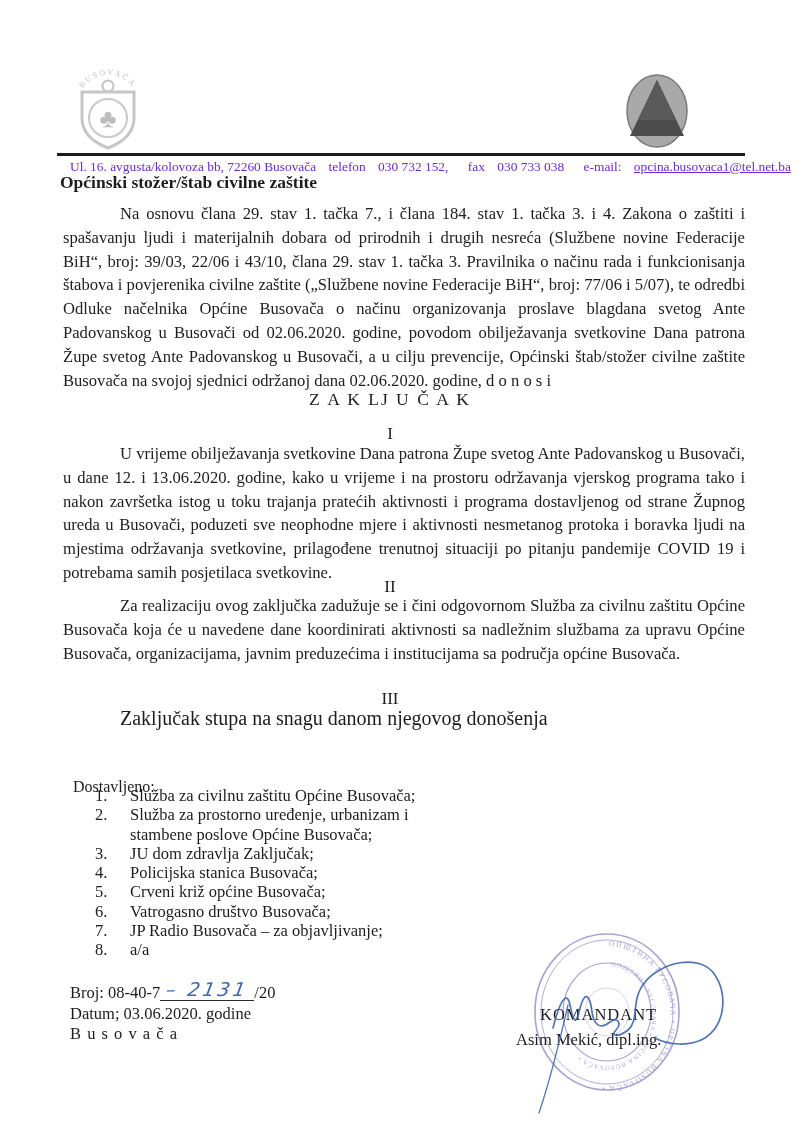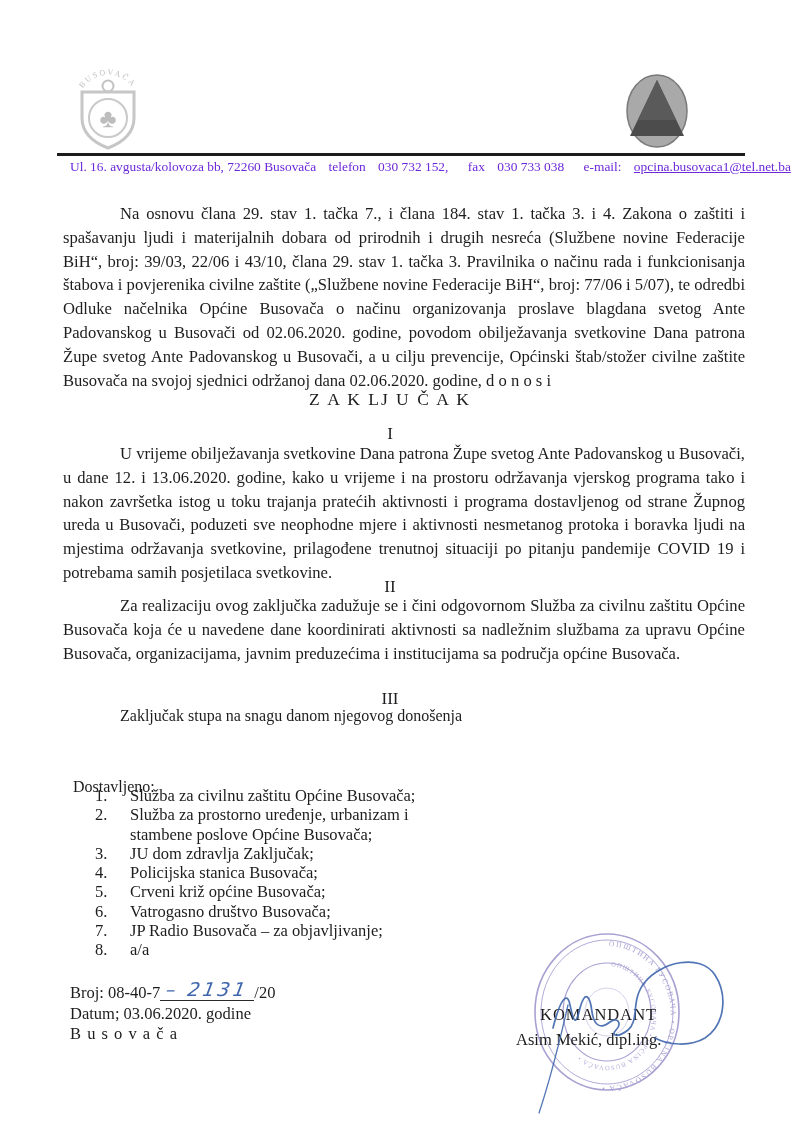--- a/index.html
+++ b/index.html
@@ -33,21 +33,21 @@
   .doc-title{
     position:absolute;left:50px;top:389px;width:680px;margin:0;text-align:center;
     font-size:17.5px;font-weight:normal;letter-spacing:2px;z-index:2;
   }
   .numeral{position:absolute;left:50px;width:680px;text-align:center;font-size:17px;z-index:2;}
   .num-1{top:424px;}
   .num-2{top:577px;}
   .num-3{top:689px;}
   .sec-1{top:442px;}
   .sec-2{top:594px;}
-  .sec-3{position:absolute;left:120px;top:707px;margin:0;font-size:16px;z-index:2;}
+  .sec-3{position:absolute;left:120px;top:707px;margin:0;font-size:20px;z-index:2;}
   
   .dist-label{position:absolute;left:73px;top:778px;font-size:16px;z-index:2;}
   .dist-list{position:absolute;left:95px;top:786px;width:360px;margin:0;padding:0;list-style:none;z-index:2;}
   .dist-list li{font-size:16.5px;line-height:19.3px;display:flex;}
   .dist-list .num{flex:0 0 35px;}
   .dist-list .txt{flex:1;}
   
   .foot-left{position:absolute;left:70px;top:983px;font-size:16.5px;line-height:20.5px;z-index:2;}
   .hand-slot{
     display:inline-block;min-width:94px;border-bottom:1.4px solid #2a2a2a;
@@ -98,20 +98,21 @@
   <div class="hdr-contact">
     <span>Ul. 16. avgusta/kolovoza bb, 72260 Busovača</span>
     <span class="gap-s">telefon</span>
     <span class="gap-s">030 732 152,</span>
     <span class="gap-m">fax</span>
     <span class="gap-s">030 733 038</span>
     <span class="gap-m">e-mail:</span>
     <span class="gap-s email">opcina.busovaca1@tel.net.ba</span>
   </div>
 
+  <div class="hdr-dept">Općinski stožer/štab civilne zaštite</div>
 
   <p class="para preamble">Na osnovu člana 29. stav 1. tačka 7., i člana 184. stav 1. tačka 3. i 4. Zakona o zaštiti i spašavanju ljudi i materijalnih dobara od prirodnih i drugih nesreća (Službene novine Federacije BiH“, broj: 39/03, 22/06 i 43/10, člana 29. stav 1. tačka 3. Pravilnika o načinu rada i funkcionisanja štabova i povjerenika civilne zaštite („Službene novine Federacije BiH“, broj: 77/06 i 5/07), te odredbi Odluke načelnika Općine Busovača o načinu organizovanja proslave blagdana svetog Ante Padovanskog u Busovači od 02.06.2020. godine, povodom obilježavanja svetkovine Dana patrona Župe svetog Ante Padovanskog u Busovači, a u cilju prevencije, Općinski štab/stožer civilne zaštite Busovača na svojoj sjednici održanoj dana 02.06.2020. godine, d o n o s i</p>
 
   <h1 class="doc-title">Z A K LJ U Č A K</h1>
 
   <div class="numeral num-1">I</div>
   <p class="para sec-1">U vrijeme obilježavanja svetkovine Dana patrona Župe svetog Ante Padovanskog u Busovači, u dane 12. i 13.06.2020. godine, kako u vrijeme i na prostoru održavanja vjerskog programa tako i nakon završetka istog u toku trajanja pratećih aktivnosti i programa dostavljenog od strane Župnog ureda u Busovači, poduzeti sve neophodne mjere i aktivnosti nesmetanog protoka i boravka ljudi na mjestima održavanja svetkovine, prilagođene trenutnoj situaciji po pitanju pandemije COVID 19 i potrebama samih posjetilaca svetkovine.</p>
 
   <div class="numeral num-2">II</div>
   <p class="para sec-2">Za realizaciju ovog zaključka zadužuje se i čini odgovornom Služba za civilnu zaštitu Općine Busovača koja će u navedene dane koordinirati aktivnosti sa nadležnim službama za upravu Općine Busovača, organizacijama, javnim preduzećima i institucijama sa područja općine Busovača.</p>

